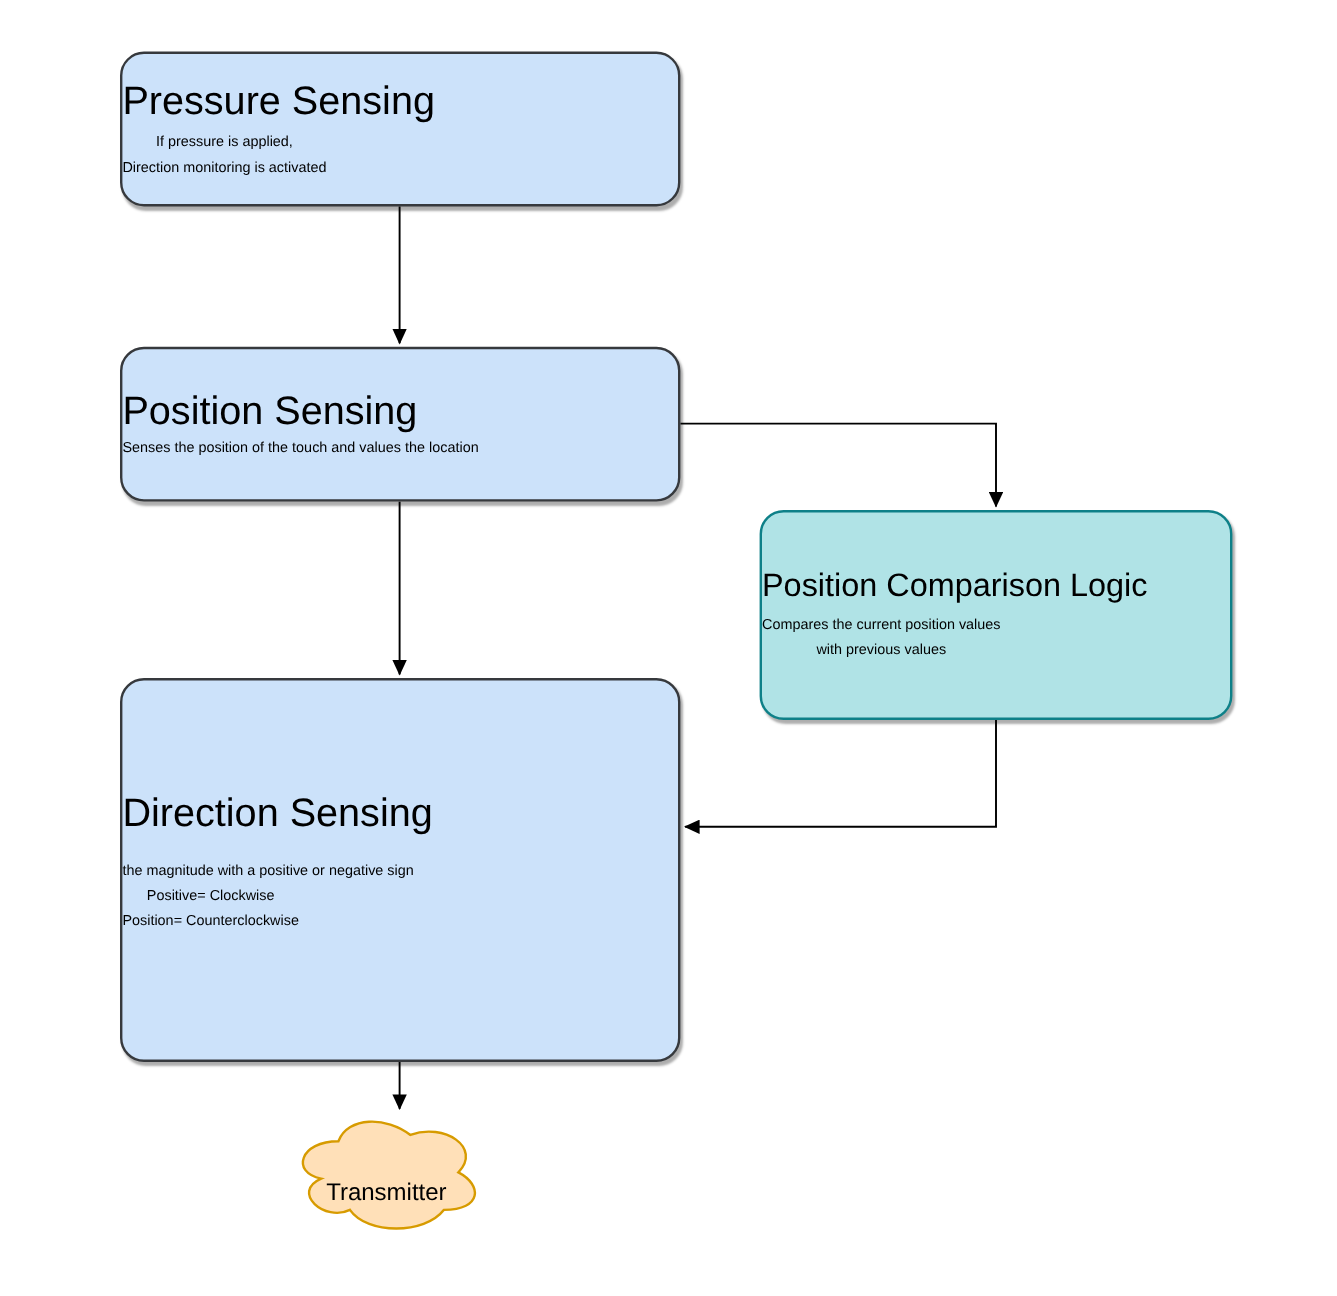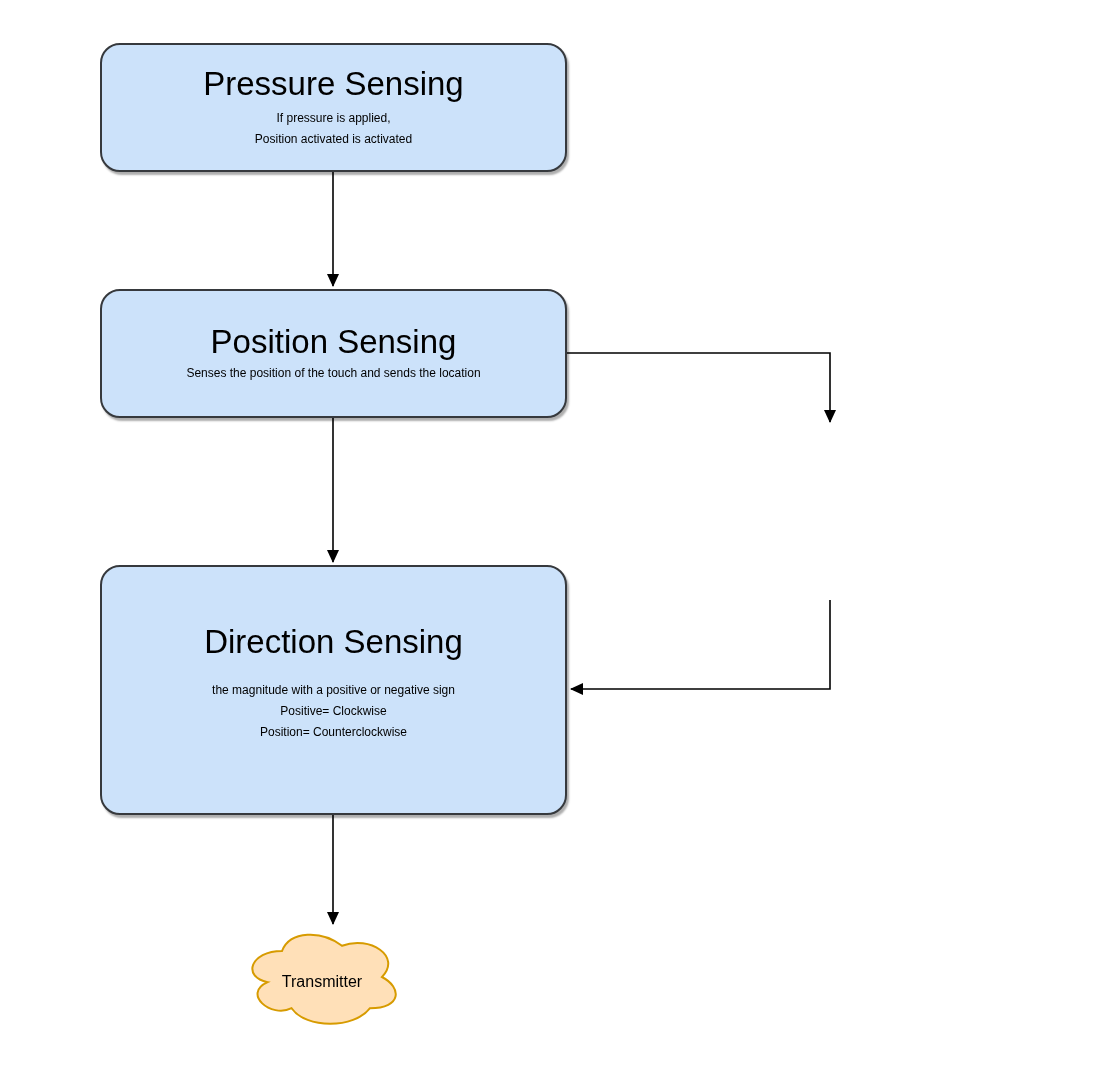--- a/index.html
+++ b/index.html
@@ -24,21 +24,21 @@
     pointer-events: none;
   }
   .node {
     position: absolute;
     box-sizing: border-box;
     border: 2px solid #36393d;
     border-radius: 20px;
     box-shadow: 2px 3px 2px rgba(0,0,0,0.32);
     display: flex;
     flex-direction: column;
-    align-items: center;
+    align-items: flex-start;
     justify-content: center;
     text-align: center;
     line-height: 1.3;
   }
   .node-title {
     font-size: 33px;
     line-height: 1.15;
     white-space: nowrap;
   }
   .node-title.small {
@@ -47,37 +47,37 @@
   .node-lines {
     font-size: 12px;
     line-height: 21px;
   }
   #node-pressure   { left: 100px; top:  43px; width: 467px; height: 129px; }
   #node-pressure .node-title { margin-bottom: 6px; }
   #node-position   { left: 100px; top: 289px; width: 467px; height: 129px; }
   #node-position .node-title { margin-bottom: 2px; }
   #node-comparison { left: 633px; top: 425px; width: 394px; height: 175px; }
   #node-comparison .node-title { margin-bottom: 6px; }
-  #node-direction  { left: 100px; top: 565px; width: 467px; height: 250px; padding-bottom: 14px; }
+  #node-direction  { left: 100px; top: 565px; width: 467px; height: 320px; padding-bottom: 14px; }
   #node-direction .node-title { margin-bottom: 20px; }
   #node-direction .rules { }
   .cloud-wrap {
     position: absolute;
     left: 240px; top: 922px;
     width: 164px; height: 112px;
   }
   .cloud-wrap svg { display: block; }
   .cloud-label {
     position: absolute;
-    left: 0; top: 4px;
+    left: 0; top: 16px;
     width: 164px; height: 112px;
     display: flex;
     align-items: center;
     justify-content: center;
-    font-size: 16px;
+    font-size: 20px;
   }
 </style>
 </head>
 <body>
 
 <div class="canvas">
 
   <svg class="edges-layer" width="1114" height="1080" viewBox="0 0 1114 1080">
     <defs>
       <marker id="arrow" markerUnits="userSpaceOnUse" markerWidth="14" markerHeight="12" refX="12" refY="6" orient="auto">
@@ -90,31 +90,38 @@
       <polyline points="333,418 333,562" marker-end="url(#arrow)"></polyline>
       <polyline points="830,600 830,689 571,689" marker-end="url(#arrow)"></polyline>
       <polyline points="333,815 333,924" marker-end="url(#arrow)"></polyline>
     </g>
   </svg>
 
   <div class="node" id="node-pressure" style="background-color: rgb(204, 226, 250); border-color: rgb(54, 57, 61);">
     <div class="node-title">Pressure Sensing</div>
     <div class="node-lines">
       <div>If pressure is applied,</div>
-      <div>Position activated is activated</div>
+      <div>Direction monitoring is activated</div>
     </div>
   </div>
 
   <div class="node" id="node-position" style="background-color: rgb(204, 226, 250); border-color: rgb(54, 57, 61);">
     <div class="node-title">Position Sensing</div>
     <div class="node-lines">
-      <div>Senses the position of the touch and sends the location</div>
+      <div>Senses the position of the touch and values the location</div>
     </div>
   </div>
 
+  <div class="node" id="node-comparison" style="background-color: rgb(176, 227, 230); border-color: rgb(14, 128, 136);">
+    <div class="node-title small">Position Comparison Logic</div>
+    <div class="node-lines">
+      <div>Compares the current position values</div>
+      <div>with previous values</div>
+    </div>
+  </div>
 
   <div class="node" id="node-direction" style="background-color: rgb(204, 226, 250); border-color: rgb(54, 57, 61);">
     <div class="node-title">Direction Sensing</div>
     <div class="node-lines body">
       <div>the magnitude with a positive or negative sign</div>
     </div>
     <div class="node-lines rules">
       <div>Positive= Clockwise</div>
       <div>Position= Counterclockwise</div>
     </div>

